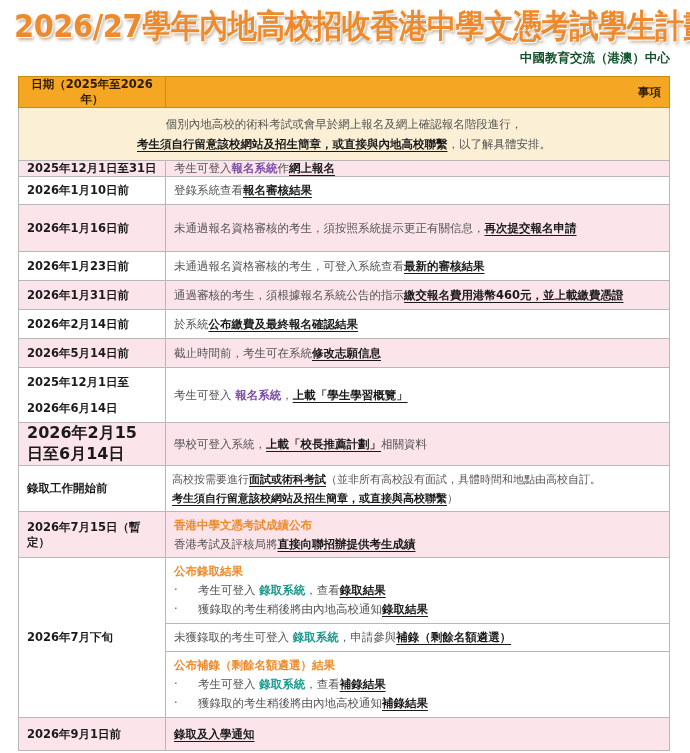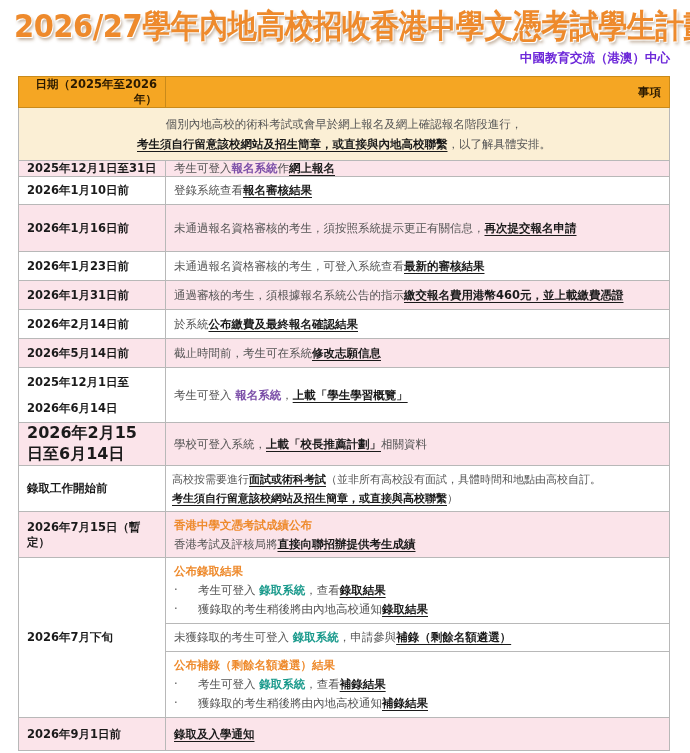--- a/index.html
+++ b/index.html
@@ -5,34 +5,34 @@
   html, body { margin:0; padding:0; background:#ffffff; }
   body { width:690px; height:753px; overflow:hidden; font-family:"DejaVu Sans", sans-serif; color:#333; position:relative; }
   .title {
     position:absolute; left:14px; top:2px; width:670px; height:42px;
     font-family:"DejaVu Sans", sans-serif; font-weight:bold; font-size:29px; line-height:42px;
     color:#ee8a2c; letter-spacing:-0.5px; white-space:nowrap;
     text-shadow: 1px 1px 0 #fff, 2px 3px 3px rgba(120,80,40,0.45);
     transform: scaleY(1.12); transform-origin: left top;
   }
   .org {
-    position:absolute; right:20px; top:50px; font-size:12.5px; font-weight:bold; color:#6d28d9;
+    position:absolute; right:20px; top:50px; font-size:12.5px; font-weight:bold; color:#14532d;
   }
   table.sched {
     position:absolute; left:18px; top:76px; width:652px;
     border-collapse:collapse; table-layout:fixed; font-size:11.5px;
   }
   table.sched td, table.sched th {
     border:1px solid #b8b8b8; padding:0 8px; vertical-align:middle;
   }
   table.sched th {
     background:#f5a623; color:#2b1a00; font-weight:bold; font-size:11.5px; height:28px;
     border-color:#c98a1a;
   }
-  th.h-date { text-align:right; width:130px; }
+  th.h-date { text-align:center; width:130px; }
   th.h-item { text-align:right; }
   td.date { font-weight:bold; color:#1a1a1a; font-size:11.5px; }
   td.item { color:#555; }
   tr.pink td { background:#fbe4ea; }
   tr.white td { background:#ffffff; }
   tr.cream td { background:#fbefd5; }
   .notice { text-align:center; line-height:20px; padding:6px 8px !important; color:#555; }
   .b { font-weight:bold; color:#1a1a1a; text-decoration:underline; text-underline-offset:3px; }
   .purple { color:#7b4ea8; font-weight:bold; }
   .teal { color:#1a9a8c; font-weight:bold; }

